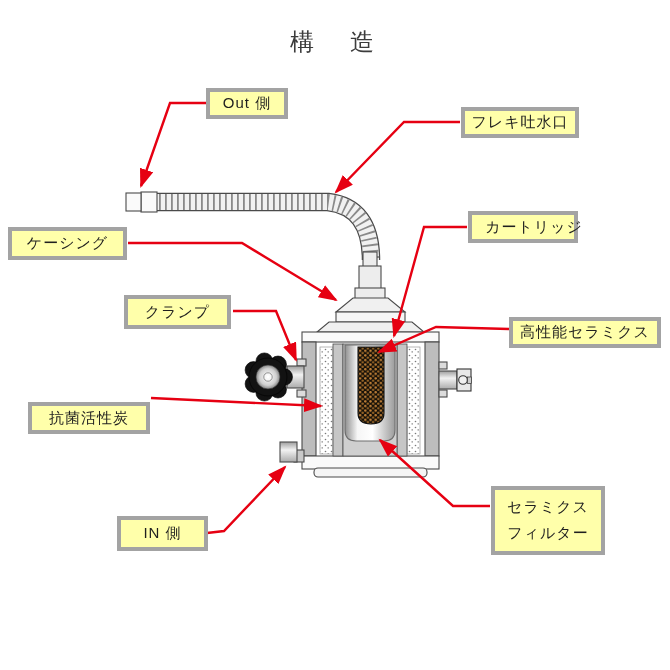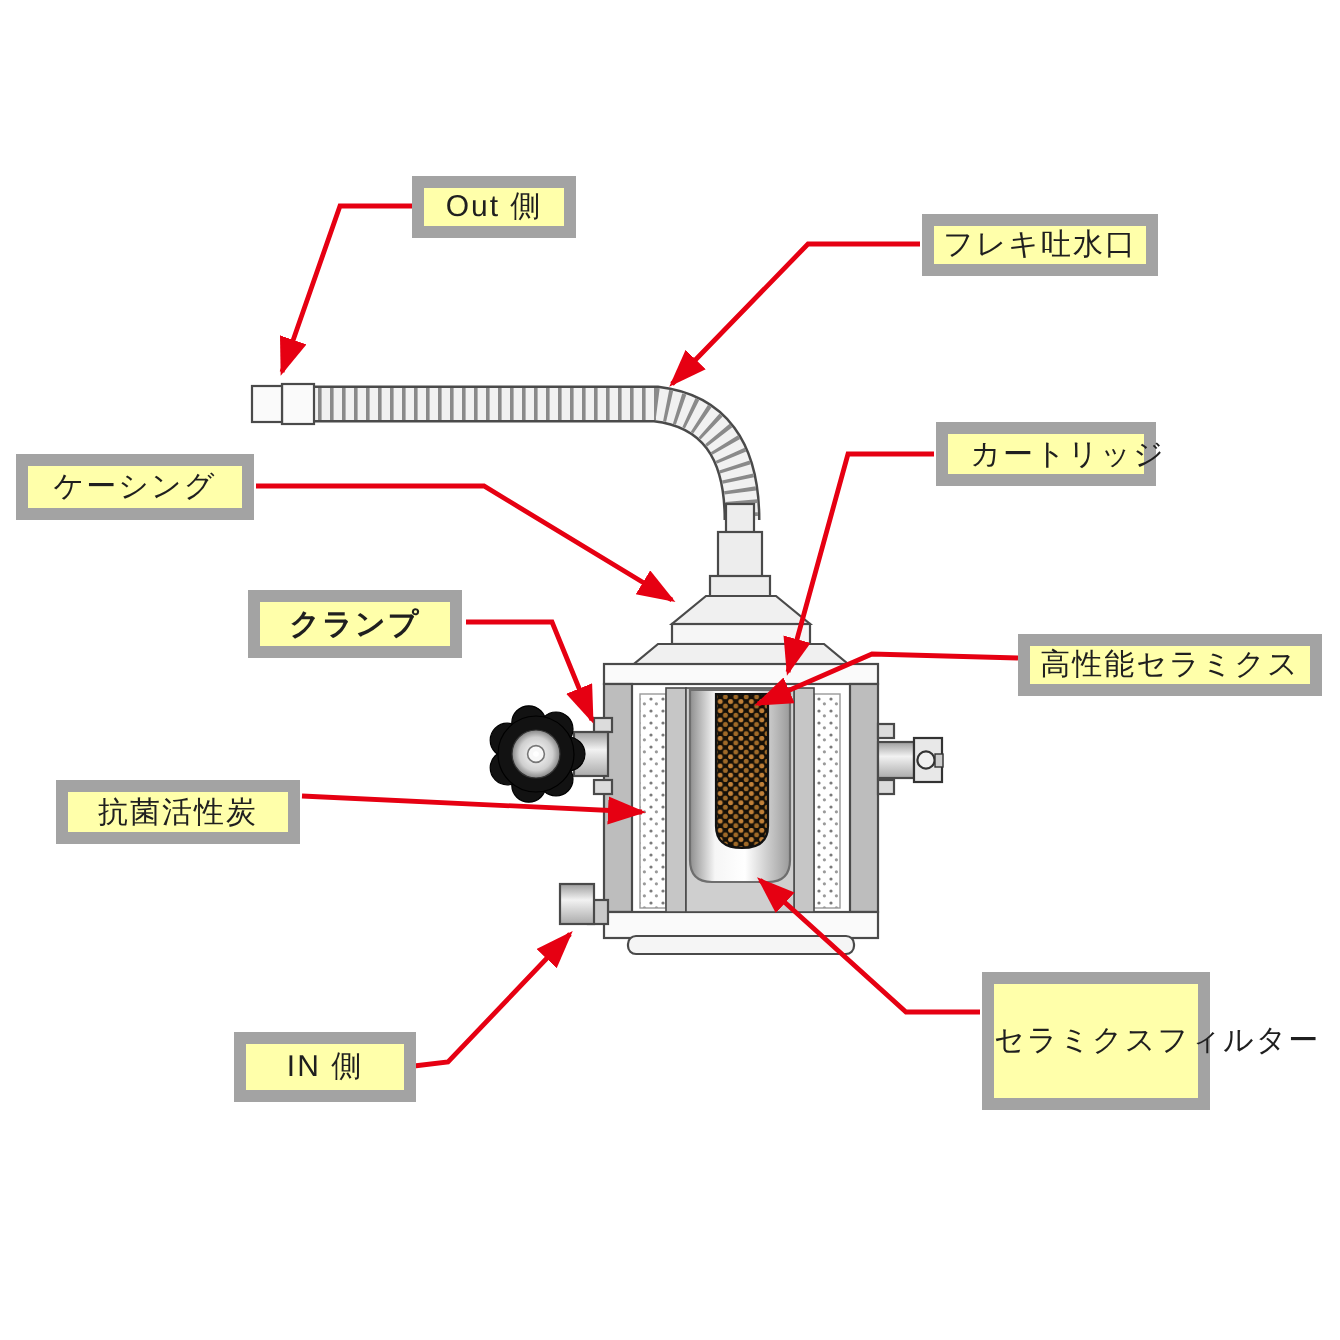--- a/index.html
+++ b/index.html
@@ -7,31 +7,32 @@
     position:relative;width:670px;height:670px;background:#ffffff;overflow:hidden;
     font-family:"Liberation Sans","DejaVu Sans",sans-serif;
   }
   .title{
     position:absolute;left:0;right:0;top:26px;text-align:center;
     font-size:24px;color:#3c3c3c;letter-spacing:6px;font-weight:500;
   }
   svg.diagram{position:absolute;left:0;top:0;width:670px;height:670px;}
   .callout{
     position:absolute;box-sizing:border-box;
-    background:#ffffaa;border:6px solid #a3a3a3;
+    background:#ffffaa;border:4px solid #a3a3a3;
     display:flex;align-items:center;justify-content:center;
     font-size:15px;color:#1f1f1f;letter-spacing:1px;white-space:nowrap;
   }
-  .callout.twoline{flex-direction:row;justify-content:space-evenly;}
+  .callout.twoline{flex-direction:column;justify-content:space-evenly;}
 </style>
 </head>
 <body>
 
 <div class="page">
 
+  <div class="title">構　造</div>
 
   <svg class="diagram" viewBox="0 0 670 670">
     <defs>
       <marker id="ah" markerUnits="userSpaceOnUse" markerWidth="20" markerHeight="15" refX="17" refY="7" orient="auto">
         <path d="M0,0 L19,7 L0,14 Z" fill="#e60012"></path>
       </marker>
       <pattern id="dots" width="6" height="6" patternUnits="userSpaceOnUse">
         <rect width="6" height="6" fill="#ffffff"></rect>
         <circle cx="1.5" cy="1.5" r="0.8" fill="#7a7a7a"></circle>
         <circle cx="4.2" cy="3.9" r="0.8" fill="#9a9a9a"></circle>
@@ -163,29 +164,29 @@
   </div>
 
   <div class="callout" style="left:461px;top:107px;width:118px;height:31px;">
     <span>フレキ吐水口</span>
   </div>
 
   <div class="callout" style="left:468px;top:211px;width:110px;height:32px;padding-left:22px;">
     <span>カートリッジ</span>
   </div>
 
-  <div class="callout" style="left:124px;top:295px;width:107px;height:34px;font-weight:bold;">
+  <div class="callout" style="left:124px;top:295px;width:107px;height:34px;">
     <span>クランプ</span>
   </div>
 
   <div class="callout" style="left:509px;top:317px;width:152px;height:31px;align-items:center;">
     <span>高性能セラミクス</span>
   </div>
 
-  <div class="callout" style="left:28px;top:390px;width:122px;height:32px;">
+  <div class="callout" style="left:28px;top:402px;width:122px;height:32px;">
     <span>抗菌活性炭</span>
   </div>
 
   <div class="callout twoline" style="left:491px;top:486px;width:114px;height:69px;">
     <span>セラミクス</span>
     <span>フィルター</span>
   </div>
 
   <div class="callout" style="left:117px;top:516px;width:91px;height:35px;">
     <span>IN 側</span>

